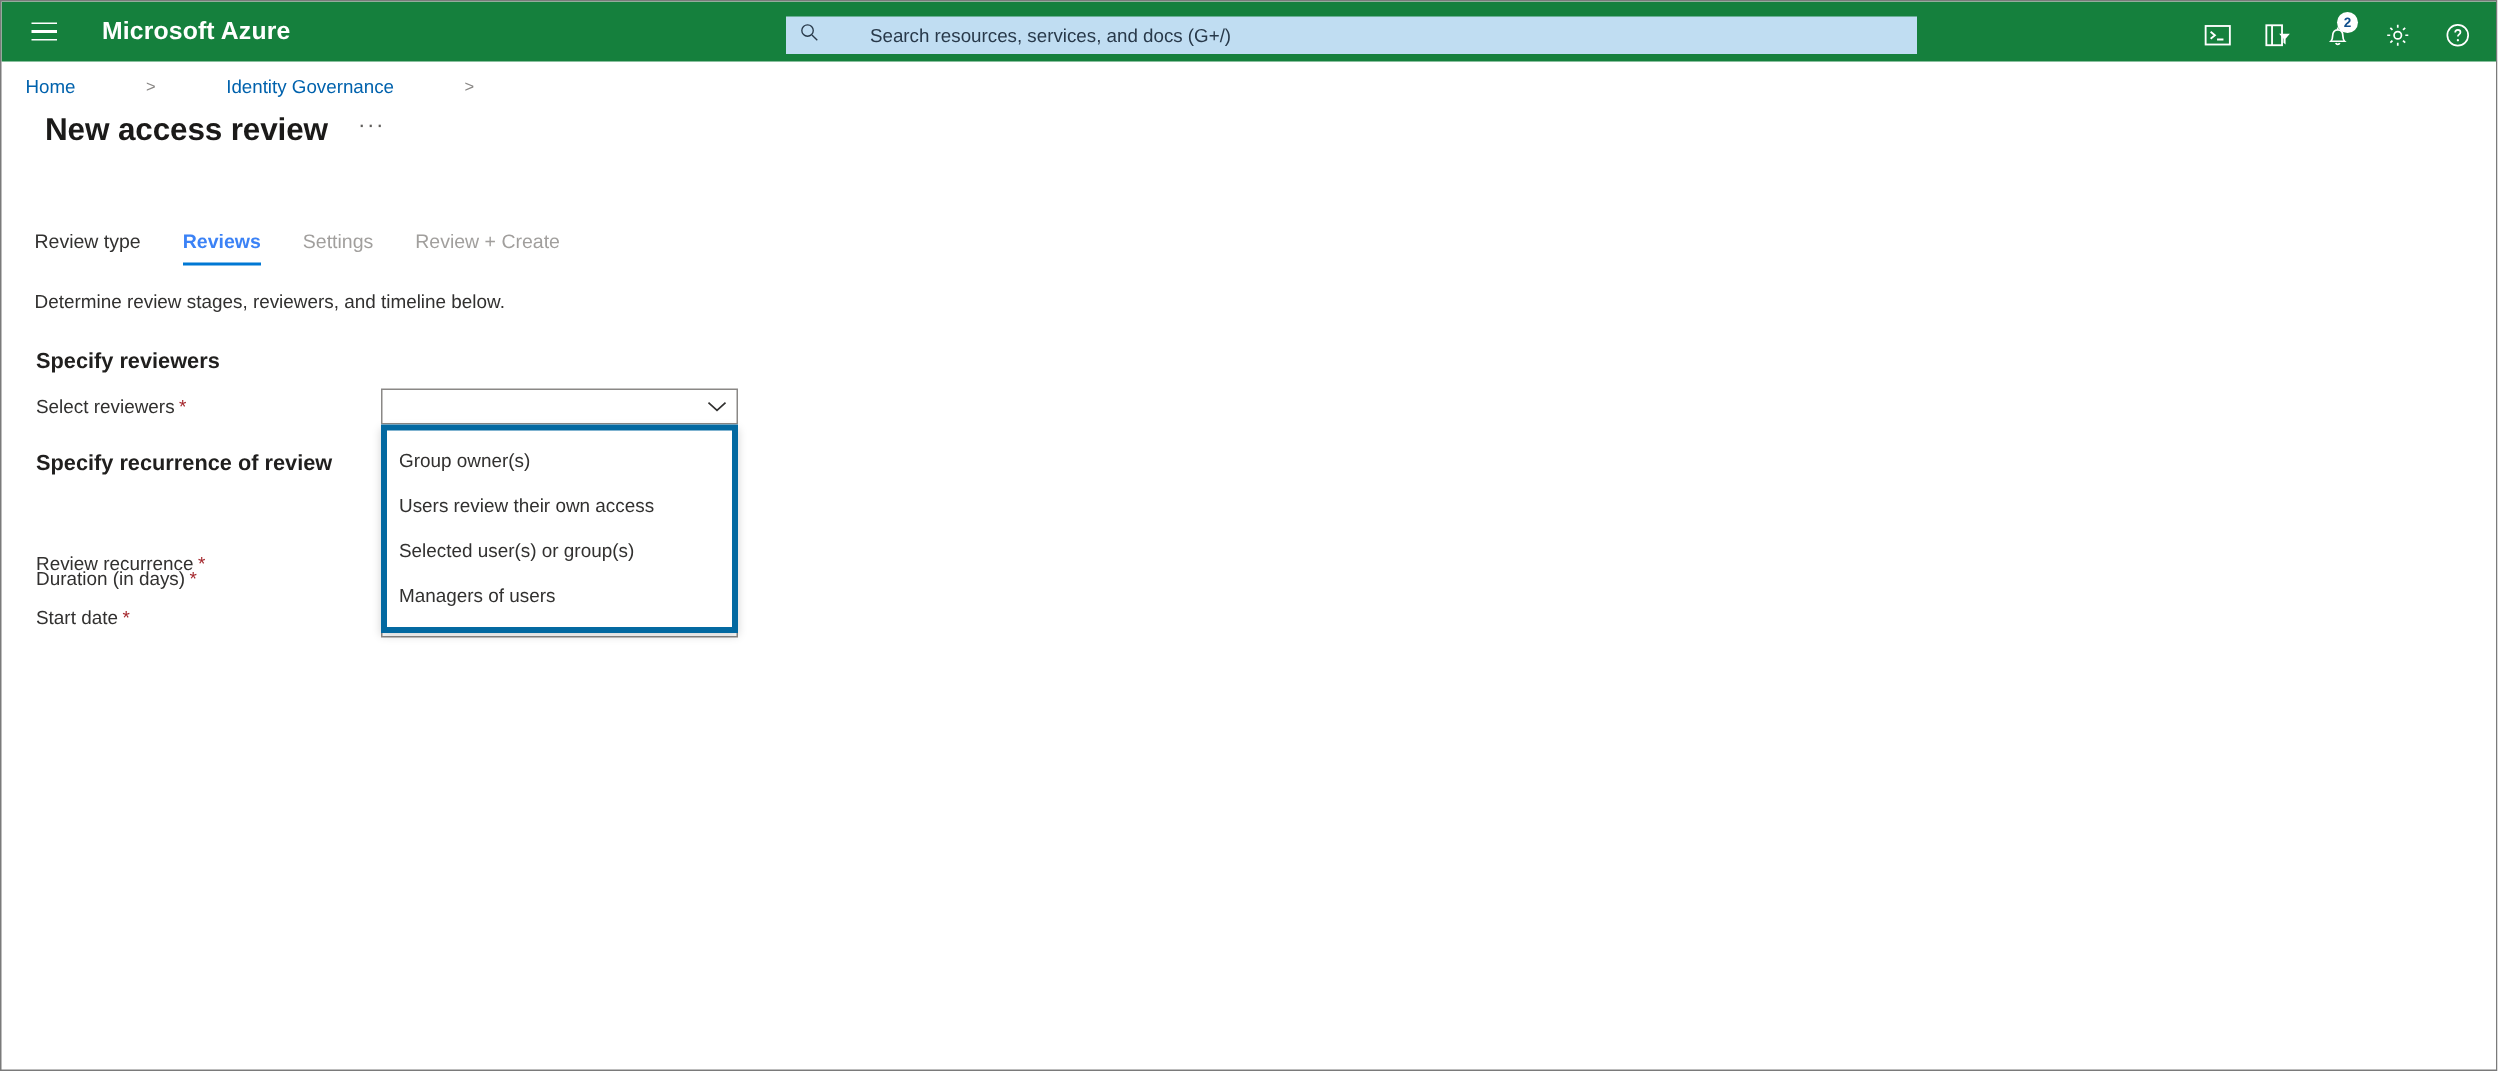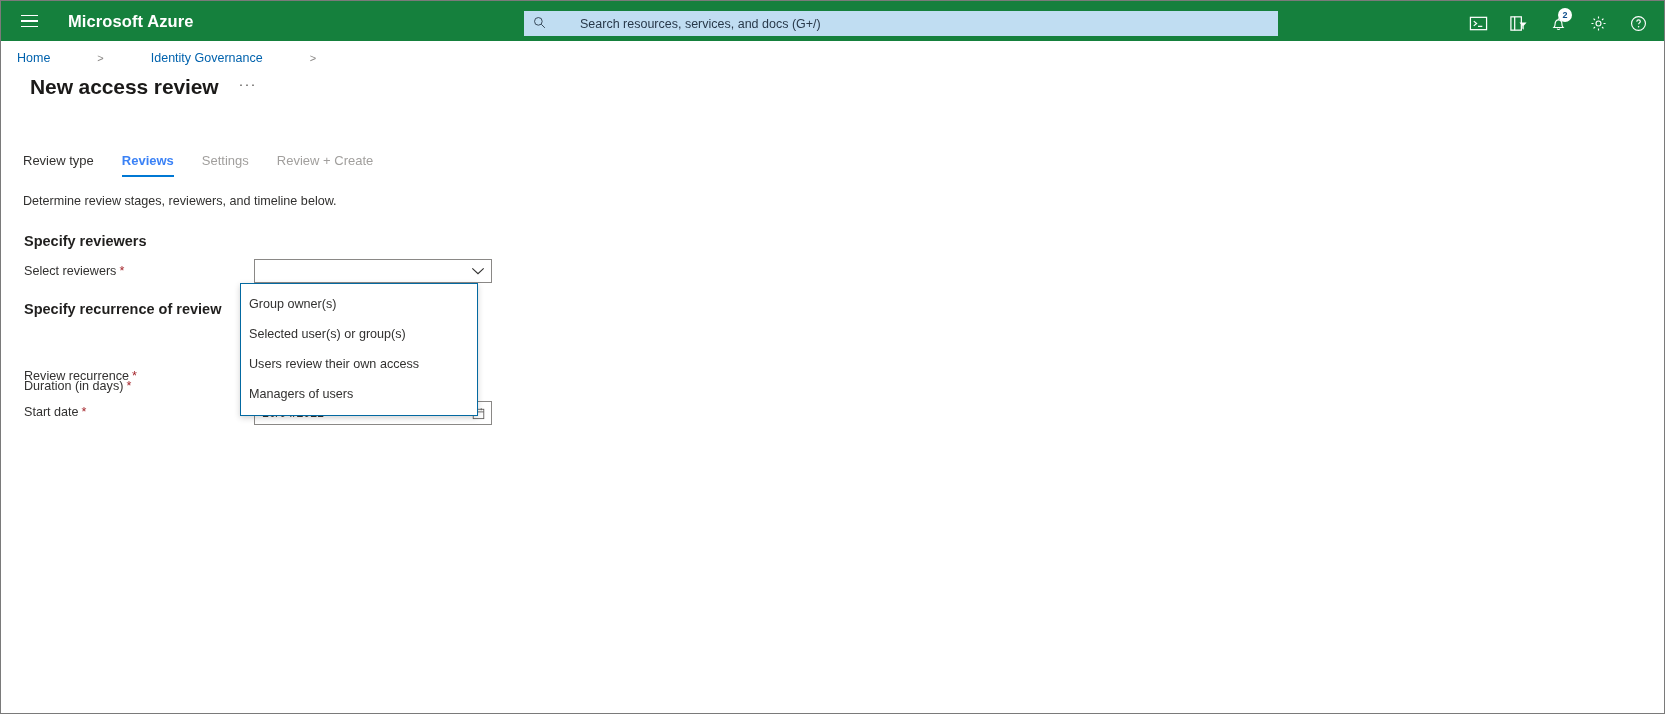--- a/index.html
+++ b/index.html
@@ -169,24 +169,24 @@
   }
   .ctl-icon {
     flex: 0 0 auto; width: 26px; height: 22px;
     display: flex; align-items: center; justify-content: center;
     cursor: pointer;
   }
 
   
   .dropdown {
     position: absolute;
-    left: 239px; top: 282px;
+    left: 253px; top: 282px;
     width: 238px;
     background: #ffffff;
-    border: 1px solid #0369a1;
+    border: 4px solid #0369a1;
     box-shadow: 0 2px 6px rgba(0,0,0,0.18);
     padding: 5px 0 6px 0;
     z-index: 5;
   }
   .dd-item {
     height: 30px;
     display: flex; align-items: center;
     padding-left: 8px;
     font-size: 12.6px; color: #323130;
     cursor: pointer;
@@ -286,22 +286,22 @@
     <div class="ctl-text"></div>
     <div class="ctl-icon">
       <svg width="14" height="10" viewBox="0 0 16 10">
         <polyline points="1.5,2 8,8 14.5,2" fill="none" stroke="#323130" stroke-width="1.3"></polyline>
       </svg>
     </div>
   </div>
 
   <div class="dropdown">
     <div class="dd-item">Group owner(s)</div>
+    <div class="dd-item">Users review their own access</div>
     <div class="dd-item">Selected user(s) or group(s)</div>
-    <div class="dd-item">Users review their own access</div>
     <div class="dd-item">Managers of users</div>
   </div>
 
   <div class="section-title" id="sec-recurrence">Specify recurrence of review</div>
 
   <div class="field-label" id="lbl-duration">
     <span>Duration (in days)</span><span class="req">*</span>
   </div>
 
   <div class="field-label" id="lbl-recurrence">

